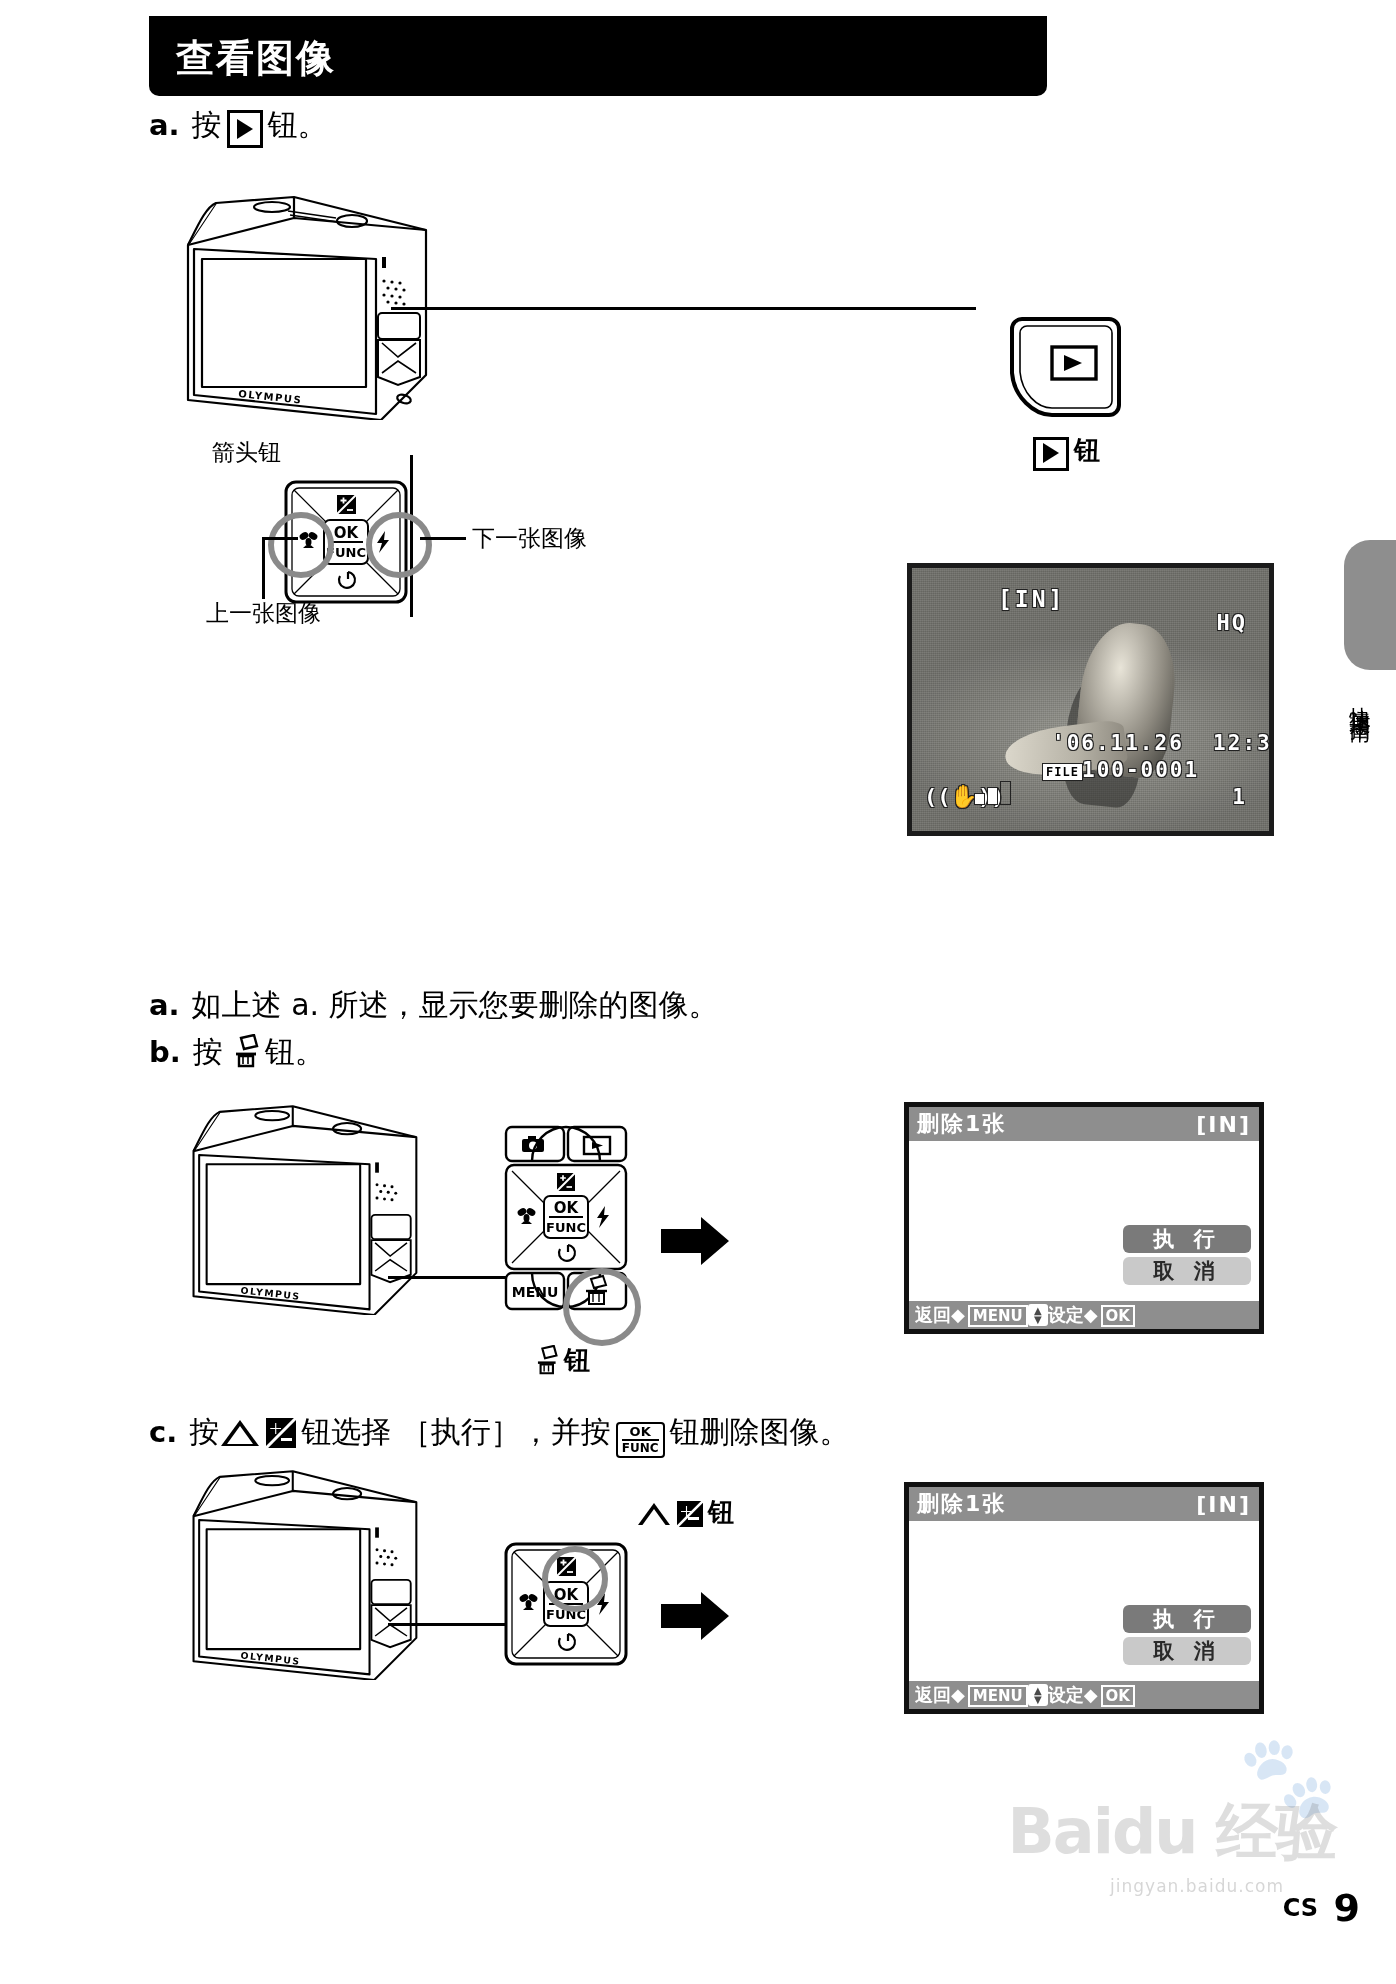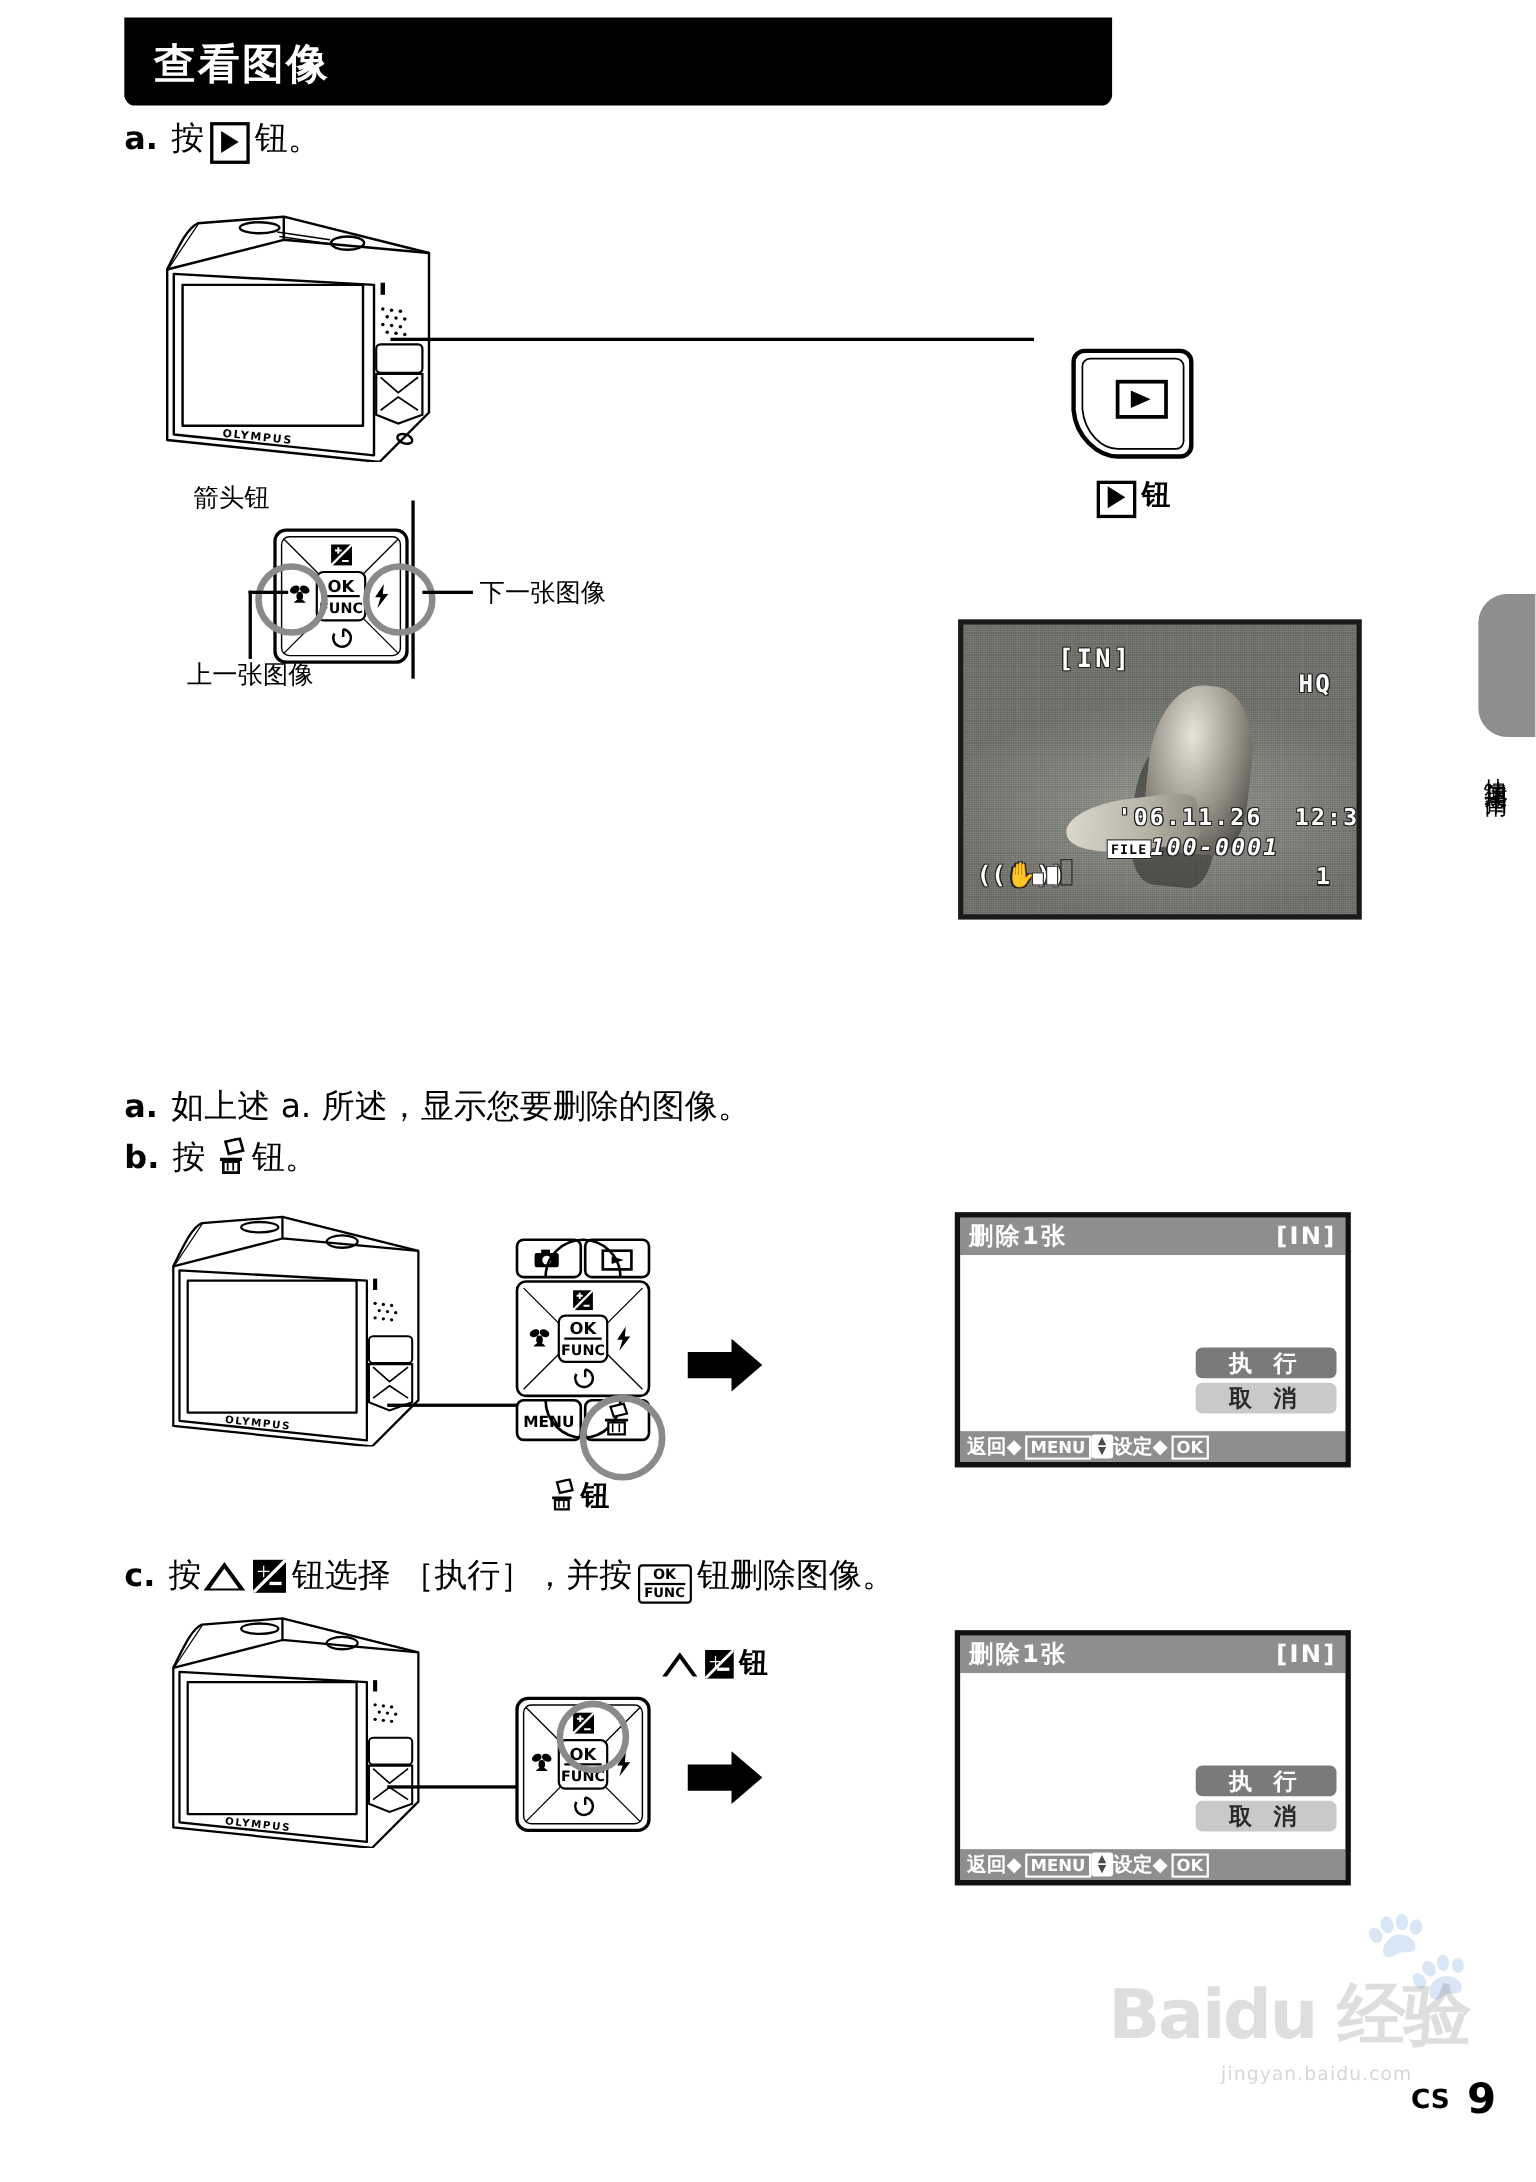--- a/index.html
+++ b/index.html
@@ -4,21 +4,21 @@
 <style>
   html, body { margin:0; padding:0; }
   body {
     width:1396px; height:1984px;
     background:#ffffff;
     font-family:"DejaVu Sans","Liberation Sans",sans-serif;
     color:#000;
     position:relative;
     overflow:hidden;
   }
-  .page { position:absolute; inset:0; }
+  .page { position:absolute; inset:0;margin-left:36px; }
 
   
   .hdr-bar{
     position:absolute; left:113px; top:16px; width:898px; height:80px;
     background:#000; border-radius:0 0 10px 10px;
   }
   .hdr-title{
     position:absolute; left:140px; top:36px;
     color:#fff; font-size:38px; font-weight:700; letter-spacing:2px;
     line-height:44px;
@@ -155,21 +155,21 @@
     position:absolute; left:26%; top:60%; width:34%; height:18%;
     background:linear-gradient(100deg,#ddd9cd 0%, #b6b2a6 60%, #8c887e 100%);
     border-radius:50% 20% 18% 46%;
     transform:rotate(-7deg);
   }
   .lcd-txt{ position:absolute; color:#fff; font-weight:700;
     text-shadow:1px 1px 0 #222,-1px -1px 0 #222,1px -1px 0 #222,-1px 1px 0 #222;}
   .lcd-in{ left:86px; top:18px; font-size:23px; letter-spacing:3px;}
   .lcd-hq{ right:22px; top:42px; font-size:22px; letter-spacing:2px;}
   .lcd-date{ left:140px; bottom:76px; font-size:21px; letter-spacing:2px;}
-  .lcd-file{ left:170px; bottom:49px; font-size:21px; letter-spacing:2px;font-style:italic;}
+  .lcd-file{ left:170px; bottom:49px; font-size:21px; letter-spacing:2px;}
   .lcd-num{ right:24px; bottom:22px; font-size:21px;}
   .lcd-filebadge{
     position:absolute; left:130px; bottom:50px;
     background:#fff; color:#000; font-size:12px; font-weight:700;
     padding:1px 3px; border:1px solid #222; letter-spacing:1px;
   }
   .lcd-hand{ left:12px; bottom:22px; font-size:22px;}
   .lcd-bars{
     position:absolute; left:62px; bottom:26px; display:flex; align-items:flex-end; gap:2px;
   }

